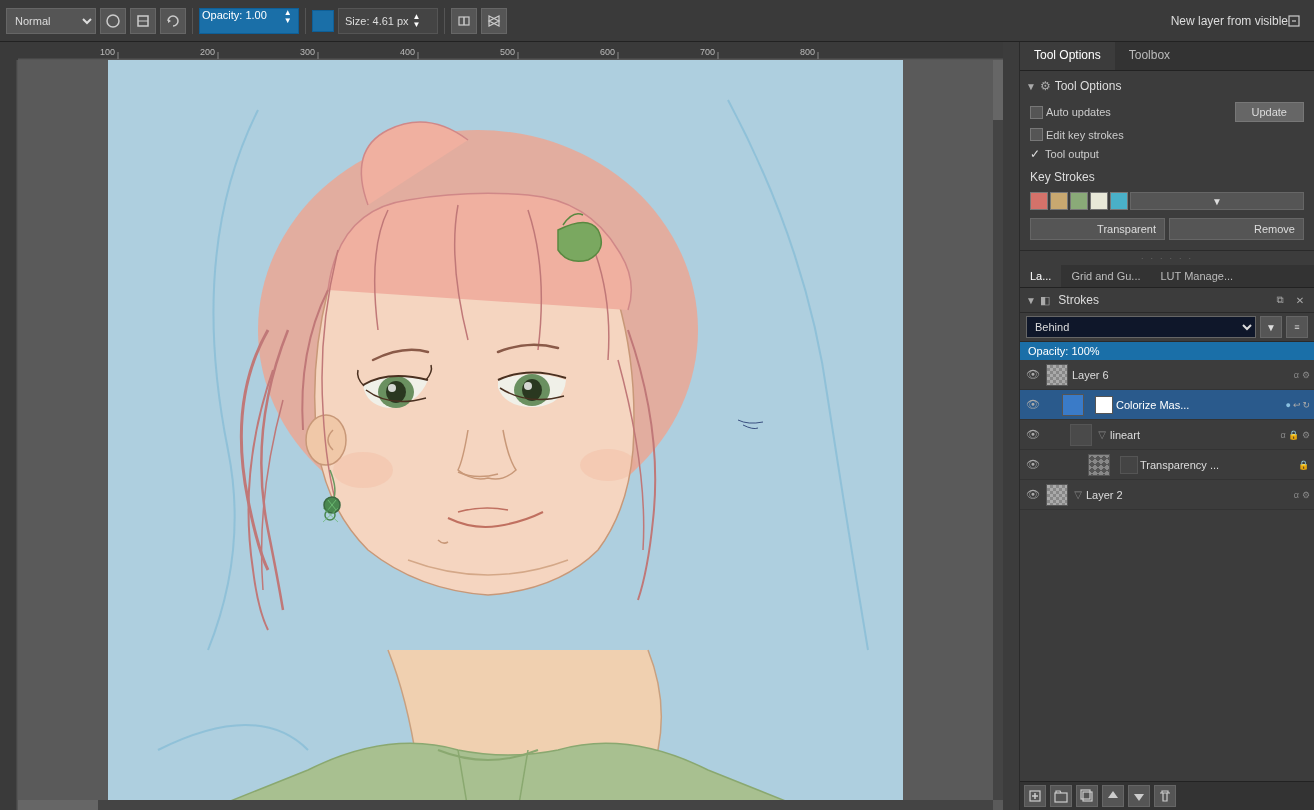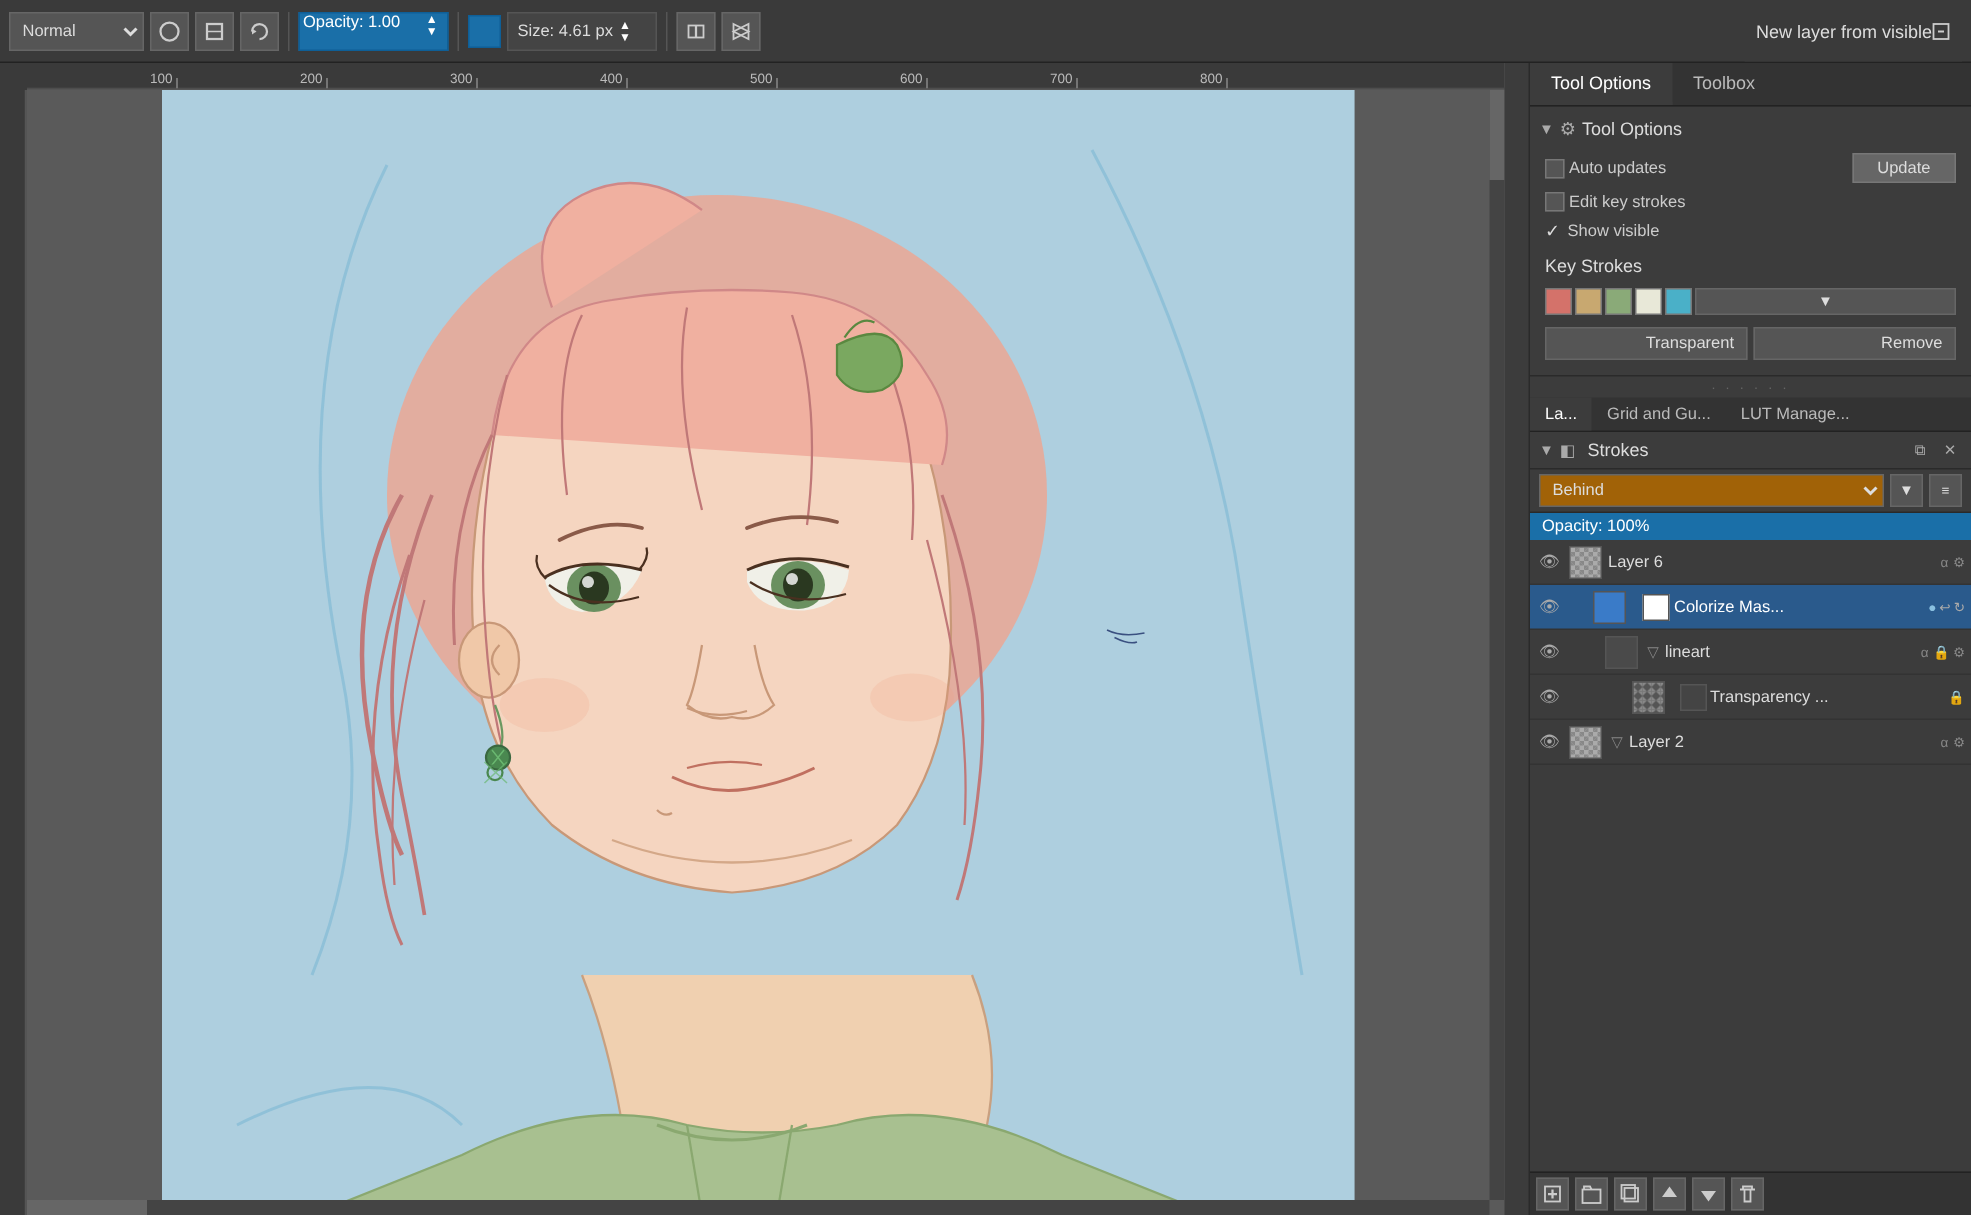--- a/index.html
+++ b/index.html
@@ -370,21 +370,21 @@
 
     .layers-controls {
       display: flex;
       align-items: center;
       padding: 3px 6px;
       gap: 4px;
       border-bottom: 1px solid #2a2a2a;
     }
     .blend-mode-select {
       flex: 1;
-      background: #a16207;
+      background: #0f172a;
       border: 1px solid #666;
       color: #ddd;
       height: 22px;
       font-size: 11px;
       padding: 0 4px;
     }
     .filter-icon-btn {
       background: #555;
       border: 1px solid #666;
       width: 22px;
@@ -735,21 +735,21 @@
         <button class="update-btn">Update</button>
       </div>
 
       <div class="tool-option-row">
         <div class="checkbox"></div>
         <span>Edit key strokes</span>
       </div>
 
       <div class="tool-option-row">
         <span class="checkmark">✓</span>
-        <span>Show visible</span>
+        <span>Tool output</span>
       </div>
 
       <div class="key-strokes-label">
         <span>Key Strokes</span>
       </div>
 
       <div class="color-swatches-row">
         <div class="color-swatch" style="background:#d4726a;"></div>
         <div class="color-swatch" style="background:#c8a870;"></div>
         <div class="color-swatch" style="background:#8aaa78;"></div>

